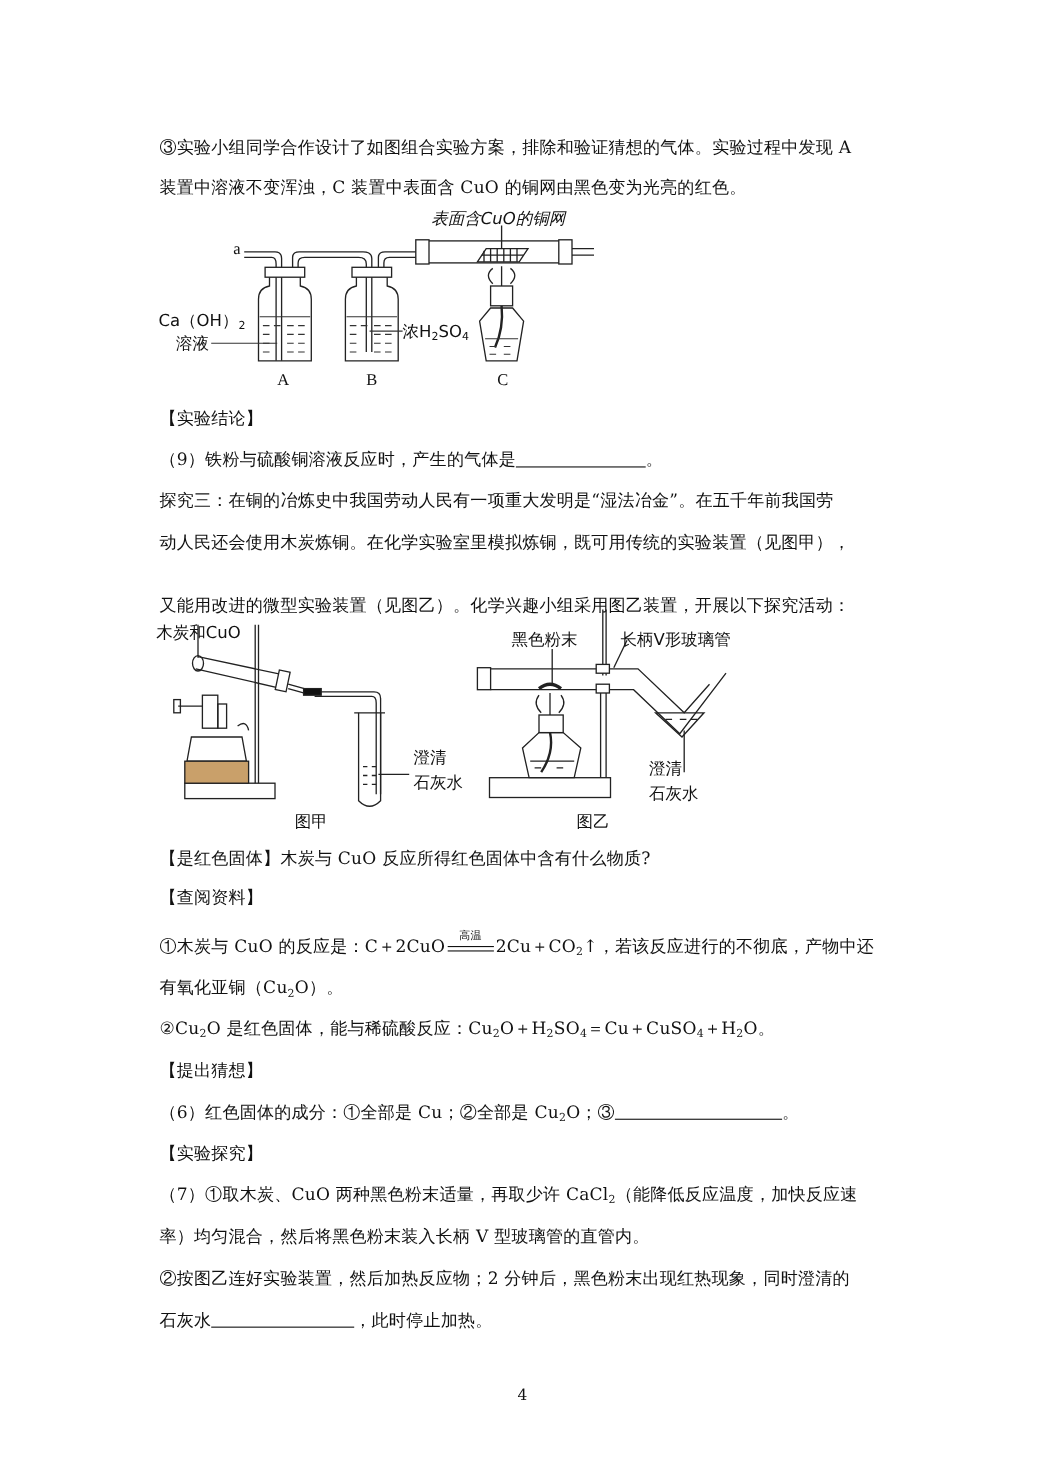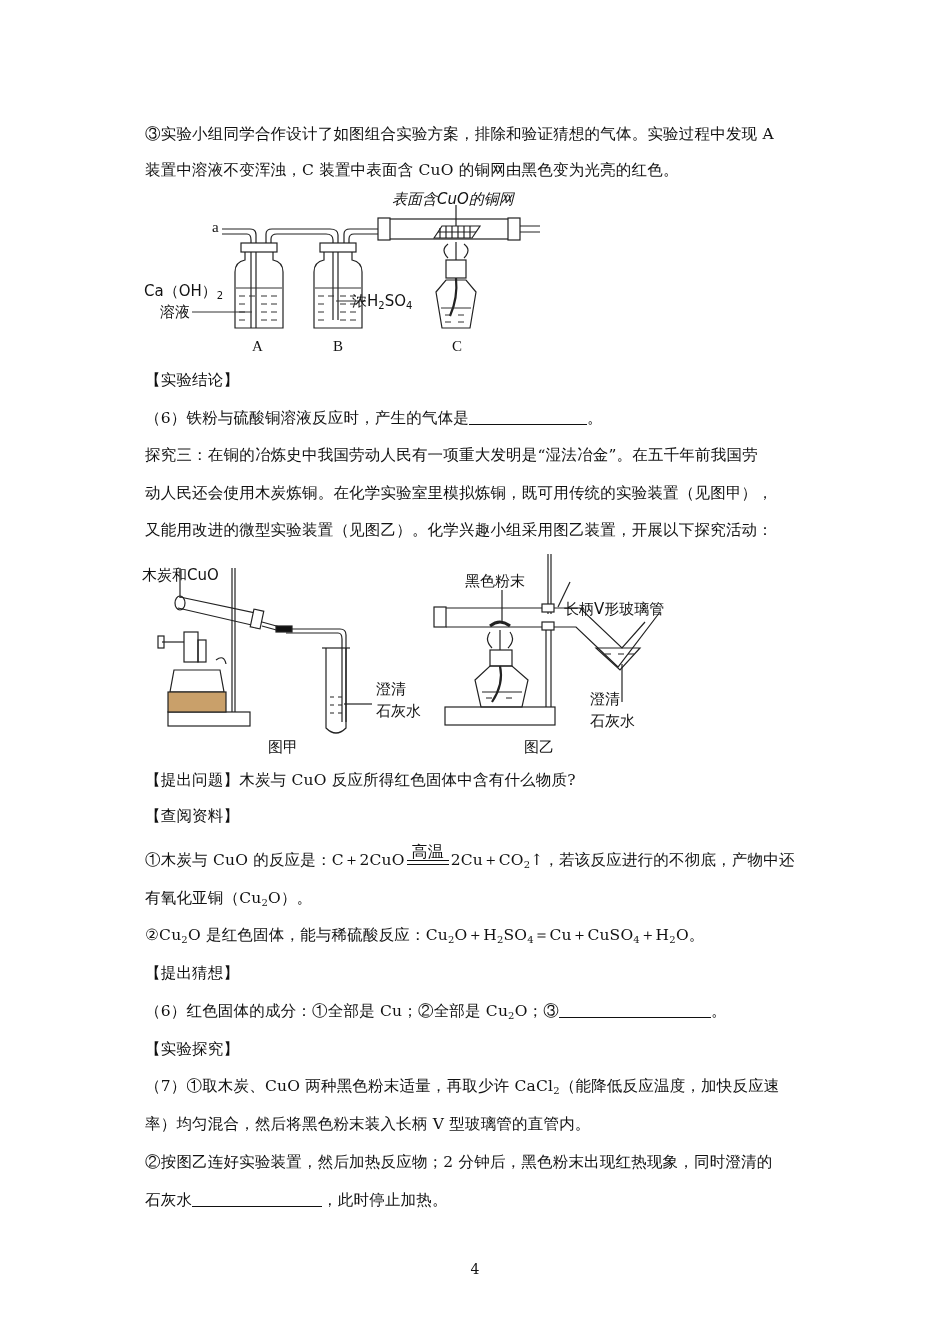--- a/index.html
+++ b/index.html
@@ -2,21 +2,21 @@
 <html><head>
 <meta charset="utf-8">
 <style>
   html, body { margin:0; padding:0; background:#ffffff; }
   body { width:950px; height:1344px; position:relative; overflow:hidden;
          font-family:"DejaVu Serif","Liberation Serif",serif; color:#111; }
   .line { position:absolute; left:145px; font-size:15.5px; line-height:20px; white-space:nowrap; letter-spacing:0.2px; }
   .sub { font-size:10px; vertical-align:-3px; }
   .blank { display:inline-block; border-bottom:1px solid #111; height:14px; vertical-align:-2px; }
   .eq { display:inline-block; position:relative; width:46px; height:20px; vertical-align:middle; }
-  .eq .cond { position:absolute; top:-9px; left:0; width:46px; text-align:center; font-size:16px; }
+  .eq .cond { position:absolute; top:-9px; left:0; width:46px; text-align:center; font-size:10px; }
   .eq .bar1, .eq .bar2 { position:absolute; left:2px; width:42px; border-top:1px solid #111; }
   .eq .bar1 { top:9px; } .eq .bar2 { top:13px; }
   .fig { position:absolute; }
   .lbl { font-family:"DejaVu Sans","Liberation Sans",sans-serif; font-size:15px; position:absolute; white-space:nowrap; }
   .cap { font-family:"Liberation Serif",serif; font-size:15px; position:absolute; }
   .pagenum { position:absolute; top:1261px; left:0; width:950px; text-align:center; font-size:14px; }
 </style>
 </head>
 <body>
 
@@ -67,32 +67,32 @@
       <path d="M 305 127 h6 M 318 127 h6 M 305 134 h6 M 318 134 h6"></path>
 
       <line x1="52" y1="124" x2="112" y2="124"></line>
       <line x1="196" y1="113" x2="226" y2="113"></line>
     </g>
   </svg>
   <span class="cap" style="left:72px;top:31px;">a</span>
   <span class="lbl" style="left:252px;top:2px;font-style:italic;">表面含CuO的铜网</span>
   <span class="lbl" style="left:4px;top:94px;"><span>Ca（OH）</span><span class="sub">2</span></span>
   <span class="lbl" style="left:20px;top:115px;">溶液</span>
-  <span class="lbl" style="left:212px;top:104px;"><span>浓H</span><span class="sub">2</span><span>SO</span><span class="sub">4</span></span>
+  <span class="lbl" style="left:226px;top:104px;"><span>浓H</span><span class="sub">2</span><span>SO</span><span class="sub">4</span></span>
   <span class="cap" style="left:112px;top:150px;">A</span>
   <span class="cap" style="left:193px;top:150px;">B</span>
   <span class="cap" style="left:312px;top:150px;">C</span>
 </div>
 
 <div class="line" style="top:370px">【实验结论】</div>
-<div class="line" style="top:408px"><span>（6）铁粉与硫酸铜溶液反应时，产生的气体是</span><span class="blank" style="width:118px"></span><span>。</span></div>
+<div class="line" style="top:408px"><span>（9）铁粉与硫酸铜溶液反应时，产生的气体是</span><span class="blank" style="width:118px"></span><span>。</span></div>
 
 <div class="line" style="top:445px">探究三：在铜的冶炼史中我国劳动人民有一项重大发明是“湿法冶金”。在五千年前我国劳</div>
 <div class="line" style="top:483px">动人民还会使用木炭炼铜。在化学实验室里模拟炼铜，既可用传统的实验装置（见图甲），</div>
-<div class="line" style="top:520px">又能用改进的微型实验装置（见图乙）。化学兴趣小组采用图乙装置，开展以下探究活动：</div>
+<div class="line" style="top:540px">又能用改进的微型实验装置（见图乙）。化学兴趣小组采用图乙装置，开展以下探究活动：</div>
 
 <div class="fig" style="left:140px;top:552px;width:560px;height:210px;">
   <svg width="560" height="210" viewBox="0 0 560 210">
     <g fill="none" stroke="#222" stroke-width="1.2">
 
       <rect x="28" y="160" width="82" height="14"></rect>
       <line x1="92" y1="16" x2="92" y2="160"></line>
       <line x1="95" y1="16" x2="95" y2="160"></line>
 
       <path d="M 40 45 L 120 62 M 38 56 L 116 74"></path>
@@ -136,27 +136,27 @@
       <path d="M 342 140 h40 M 346 146 h6 M 366 146 h6"></path>
       <path d="M 360 114 Q 364 132 352 150" stroke-width="2.2"></path>
       <line x1="430" y1="30" x2="418" y2="55"></line>
     </g>
   </svg>
   <span class="lbl" style="left:2px;top:14px;">木炭和CuO</span>
   <span class="lbl" style="left:236px;top:128px;">澄清</span>
   <span class="lbl" style="left:236px;top:150px;">石灰水</span>
   <span class="cap" style="left:128px;top:186px;">图甲</span>
   <span class="lbl" style="left:325px;top:20px;">黑色粉末</span>
-  <span class="lbl" style="left:424px;top:20px;margin-top:28px;">长柄V形玻璃管</span>
+  <span class="lbl" style="left:424px;top:20px;">长柄V形玻璃管</span>
   <span class="lbl" style="left:450px;top:138px;">澄清</span>
   <span class="lbl" style="left:450px;top:160px;">石灰水</span>
   <span class="cap" style="left:384px;top:186px;">图乙</span>
 </div>
 
-<div class="line" style="top:770px">【提出问题】木炭与 CuO 反应所得红色固体中含有什么物质?</div>
+<div class="line" style="top:770px">【是红色固体】木炭与 CuO 反应所得红色固体中含有什么物质?</div>
 <div class="line" style="top:806px">【查阅资料】</div>
 
 <div class="line" style="top:850px">
   <span>①木炭与 CuO 的反应是：C＋2CuO</span><span class="eq"><span class="cond">高温</span><span class="bar1"></span><span class="bar2"></span></span><span>2Cu＋CO</span><span class="sub">2</span><span>↑，若该反应进行的不彻底，产物中还</span>
 </div>
 <div class="line" style="top:888px"><span>有氧化亚铜（Cu</span><span class="sub">2</span><span>O）。</span></div>
 <div class="line" style="top:925px"><span>②Cu</span><span class="sub">2</span><span>O 是红色固体，能与稀硫酸反应：Cu</span><span class="sub">2</span><span>O＋H</span><span class="sub">2</span><span>SO</span><span class="sub">4</span><span>＝Cu＋CuSO</span><span class="sub">4</span><span>＋H</span><span class="sub">2</span><span>O。</span></div>
 
 <div class="line" style="top:963px">【提出猜想】</div>
 <div class="line" style="top:1001px"><span>（6）红色固体的成分：①全部是 Cu；②全部是 Cu</span><span class="sub">2</span><span>O；③</span><span class="blank" style="width:152px"></span><span>。</span></div>

